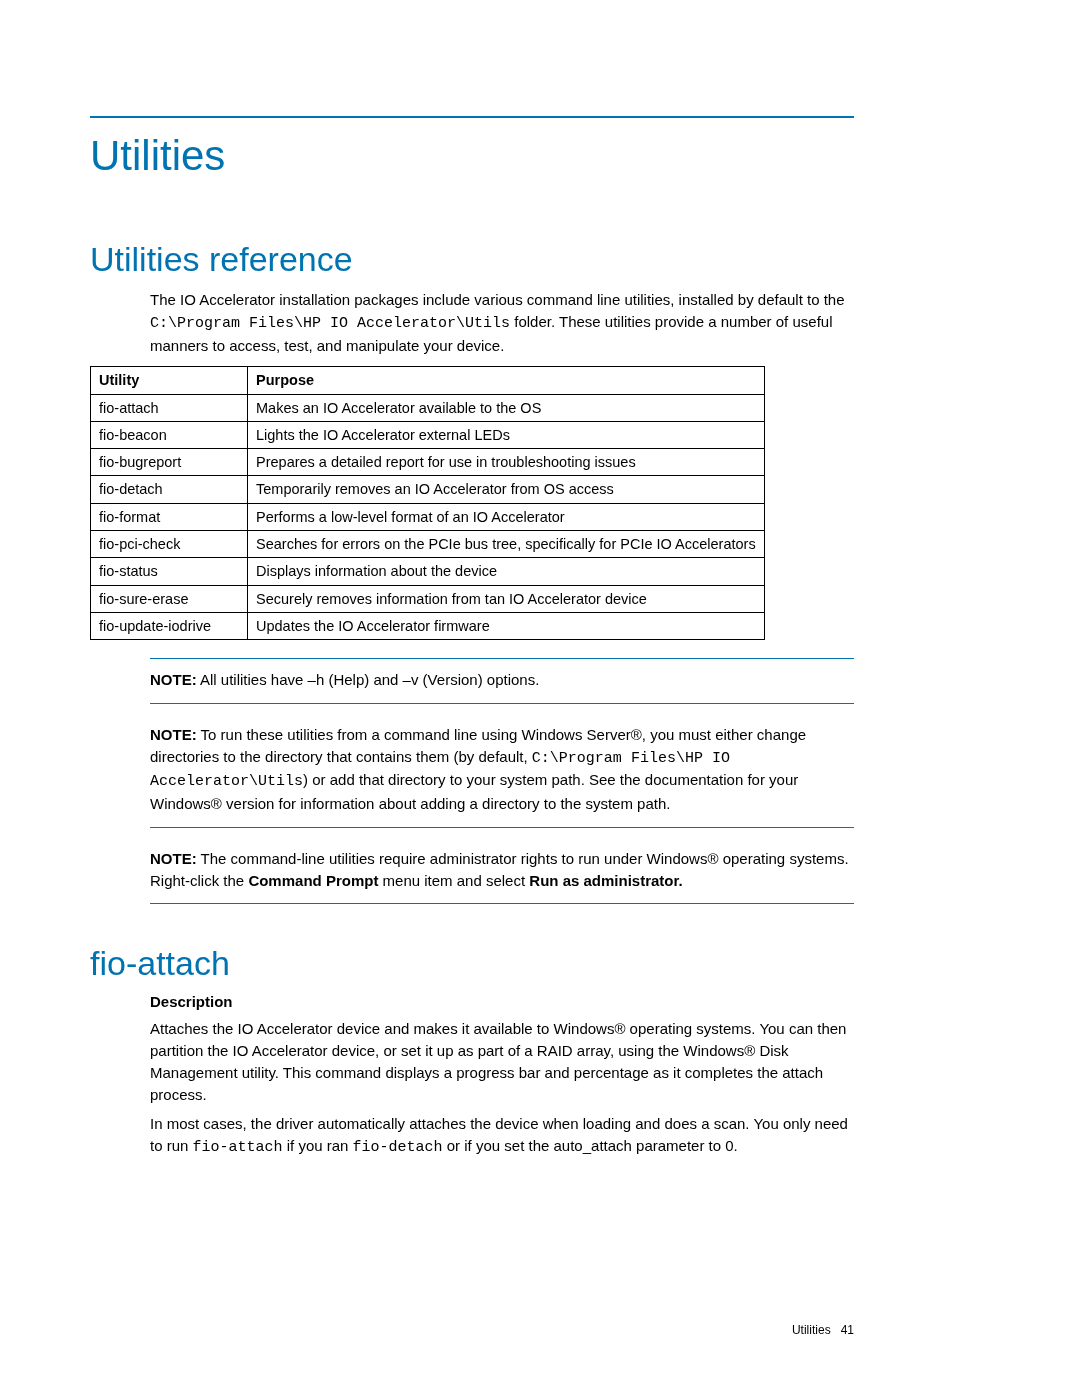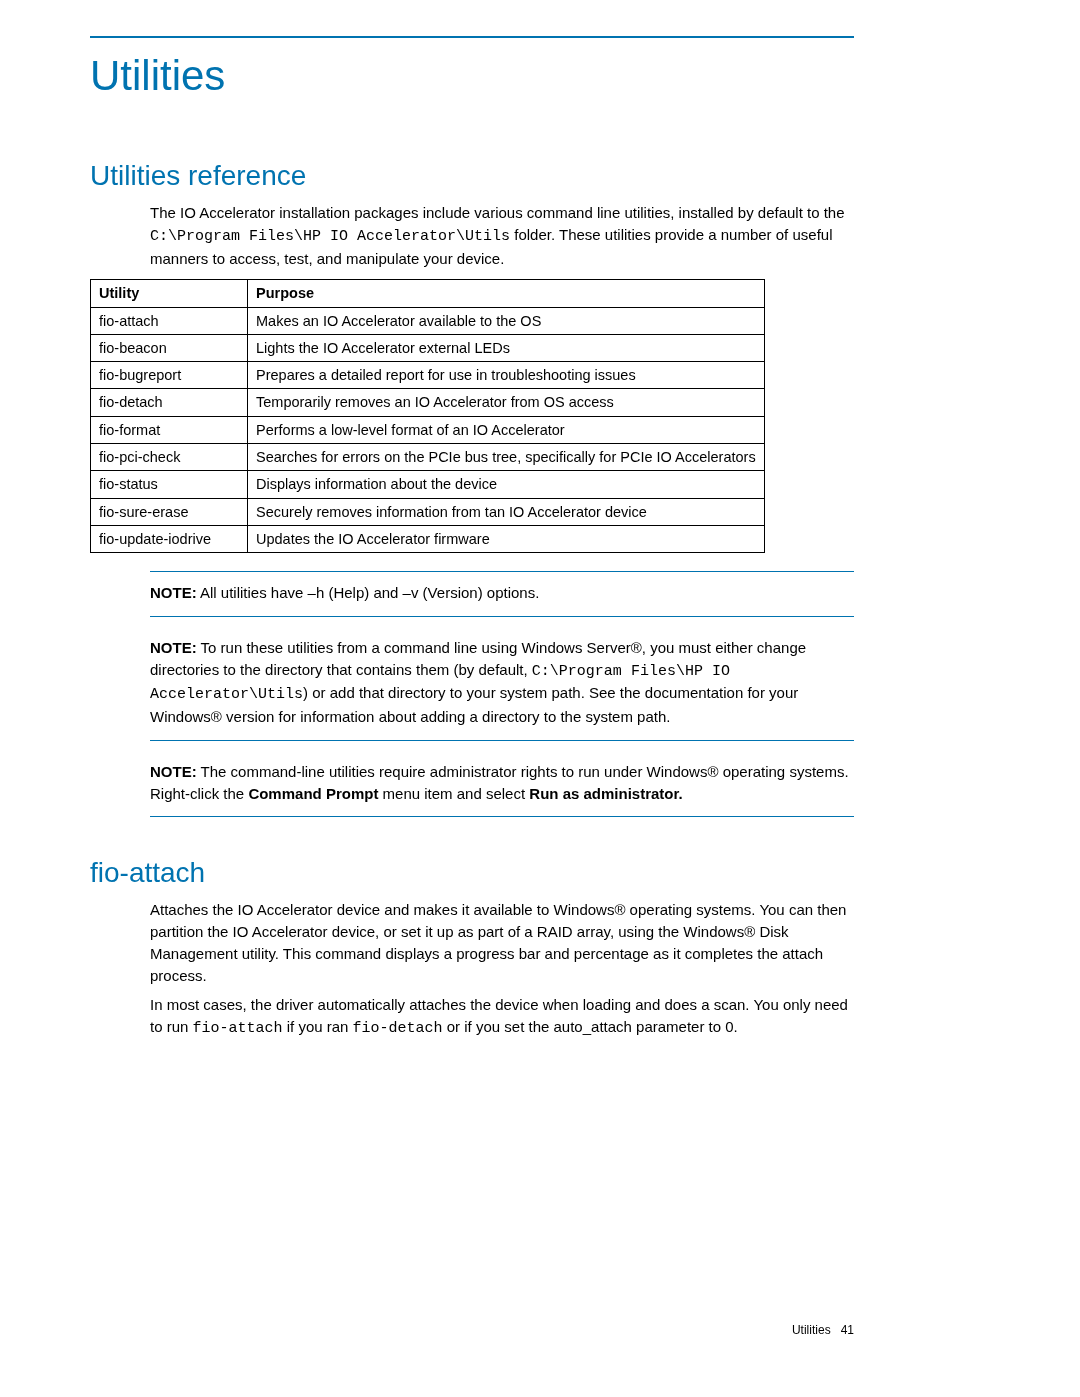--- a/index.html
+++ b/index.html
@@ -7,40 +7,40 @@
     padding: 0;
     font-family: Arial, Helvetica, sans-serif;
     font-size: 15px;
     color: #000;
     background: #fff;
   }
   .page {
     width: 944px;
     height: 1397px;
     box-sizing: border-box;
-    padding: 36px 90px 40px 90px;
+    padding: 116px 90px 40px 90px;
     position: relative;
   }
   .top-rule {
     border: none;
     border-top: 2.5px solid #0073b0;
     margin: 0 0 14px 0;
   }
   h1.title {
     font-family: "Trebuchet MS", Arial, sans-serif;
     color: #0073b0;
     font-weight: normal;
     font-size: 42px;
     margin: 0 0 60px 0;
   }
   h2.section {
     font-family: "Trebuchet MS", Arial, sans-serif;
     color: #0073b0;
     font-weight: normal;
-    font-size: 28px;
+    font-size: 34px;
     margin: 0 0 10px 0;
   }
   .indent {
     margin-left: 60px;
   }
   p {
     margin: 8px 0 6px 0;
     line-height: 1.45;
   }
   .mono {
@@ -158,20 +158,21 @@
   <div class="note-block">
     <span class="note-label">NOTE:</span><span>  To run these utilities from a command line using Windows Server®, you must either change directories to the directory that contains them (by default, </span><span class="mono">C:\Program Files\HP IO Accelerator\Utils</span><span>) or add that directory to your system path. See the documentation for your Windows® version for information about adding a directory to the system path.</span>
   </div>
 
   <div class="note-block">
     <span class="note-label">NOTE:</span><span>  The command-line utilities require administrator rights to run under Windows® operating systems. Right-click the </span><span class="bold">Command Prompt</span><span> menu item and select </span><span class="bold">Run as administrator.</span>
   </div>
 
   <h2 class="section" style="margin-top:40px">fio-attach</h2>
 
+  <div class="subhead">Description</div>
 
   <p class="indent">Attaches the IO Accelerator device and makes it available to Windows® operating systems. You can then partition the IO Accelerator device, or set it up as part of a RAID array, using the Windows® Disk Management utility. This command displays a progress bar and percentage as it completes the attach process.</p>
 
   <p class="indent">
     <span>In most cases, the driver automatically attaches the device when loading and does a scan. You only need to run </span><span class="mono">fio-attach</span><span> if you ran </span><span class="mono">fio-detach</span><span> or if you set the auto_attach parameter to 0.</span>
   </p>
 
   <div class="footer">
     <span>Utilities</span>&nbsp;&nbsp;&nbsp;<span>41</span>
   </div>

